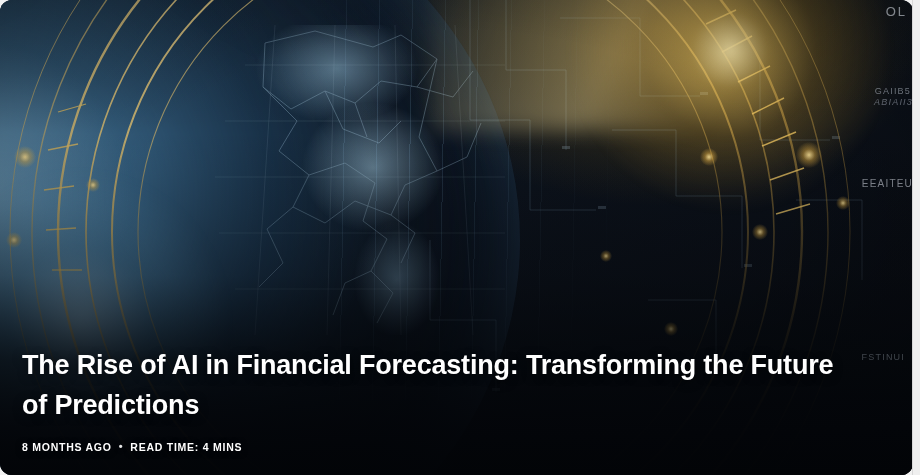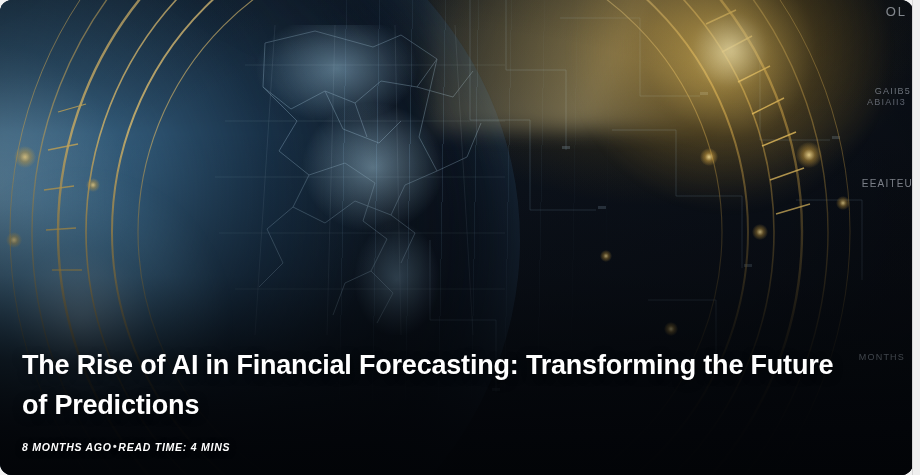--- a/index.html
+++ b/index.html
@@ -165,21 +165,21 @@
     position:absolute;
     color:rgba(205,212,222,0.42);
     font-family:"Liberation Sans", sans-serif;
     font-size:9px;
     letter-spacing:1.2px;
     white-space:nowrap;
     user-select:none;
   }
   .art-text.t-ol   { right:6px;  top:4px;   font-size:13px; color:rgba(225,232,240,0.55); letter-spacing:2px; }
   .art-text.t-a    { right:2px;  top:86px;  color:rgba(198,206,218,0.50);margin-left:24px; }
-  .art-text.t-b    { right:7px;  top:97px;  color:rgba(190,198,212,0.45); }
+  .art-text.t-b    { right:0;  top:97px;  color:rgba(190,198,212,0.45);font-style:italic; }
   .art-text.t-c    { right:-4px; top:178px; font-size:10px; color:rgba(215,220,230,0.55); }
   .art-text.t-d    { right:8px;  top:352px; font-size:9px;  color:rgba(180,188,200,0.34); }
 
   
   .hero-content {
     position:absolute;
     left:0; bottom:0;
     width:100%;
     padding:0 40px 22px 22px;
     z-index:5;
@@ -193,28 +193,27 @@
     line-height:40px;
     letter-spacing:-0.2px;
     max-width:830px;
     text-shadow:0 2px 10px rgba(0,0,0,0.55);
     margin-bottom:16px;
   }
 
   .hero-meta {
     display:flex;
     align-items:flex-start;
-    gap:1px;
+    gap:7px;
     color:#ffffff;
     font-size:10.5px;
     font-weight:700;
     letter-spacing:0.75px;
     text-transform:uppercase;
     text-shadow:0 1px 6px rgba(0,0,0,0.6);
-    font-style:italic;
   }
   .meta-sep { opacity:0.9; font-size:11px; line-height:1; }
 </style>
 </head>
 <body>
 
 <div class="page">
 
   <div class="hero-card">
 
@@ -328,21 +327,21 @@
       <div class="node" style="left:600px; top:250px; width:12px; height:12px;"></div>
       <div class="node" style="left:836px; top:196px; width:14px; height:14px;"></div>
 
       <div class="vignette"></div>
       <div class="scrim"></div>
 
       <span class="art-text t-ol">OL</span>
       <span class="art-text t-a">GAIIB5</span>
       <span class="art-text t-b">ABIAII3</span>
       <span class="art-text t-c">EEAITEUI</span>
-      <span class="art-text t-d">MONTHS</span>
+      <span class="art-text t-d">FSTINUI</span>
     </div>
 
     <div class="hero-content">
       <h1 class="hero-title">The Rise of AI in Financial Forecasting: Transforming the Future of Predictions</h1>
 
       <div class="hero-meta">
         <span>8 MONTHS AGO</span>
         <span class="meta-sep">•</span>
         <span>READ TIME: 4 MINS</span>
       </div>

